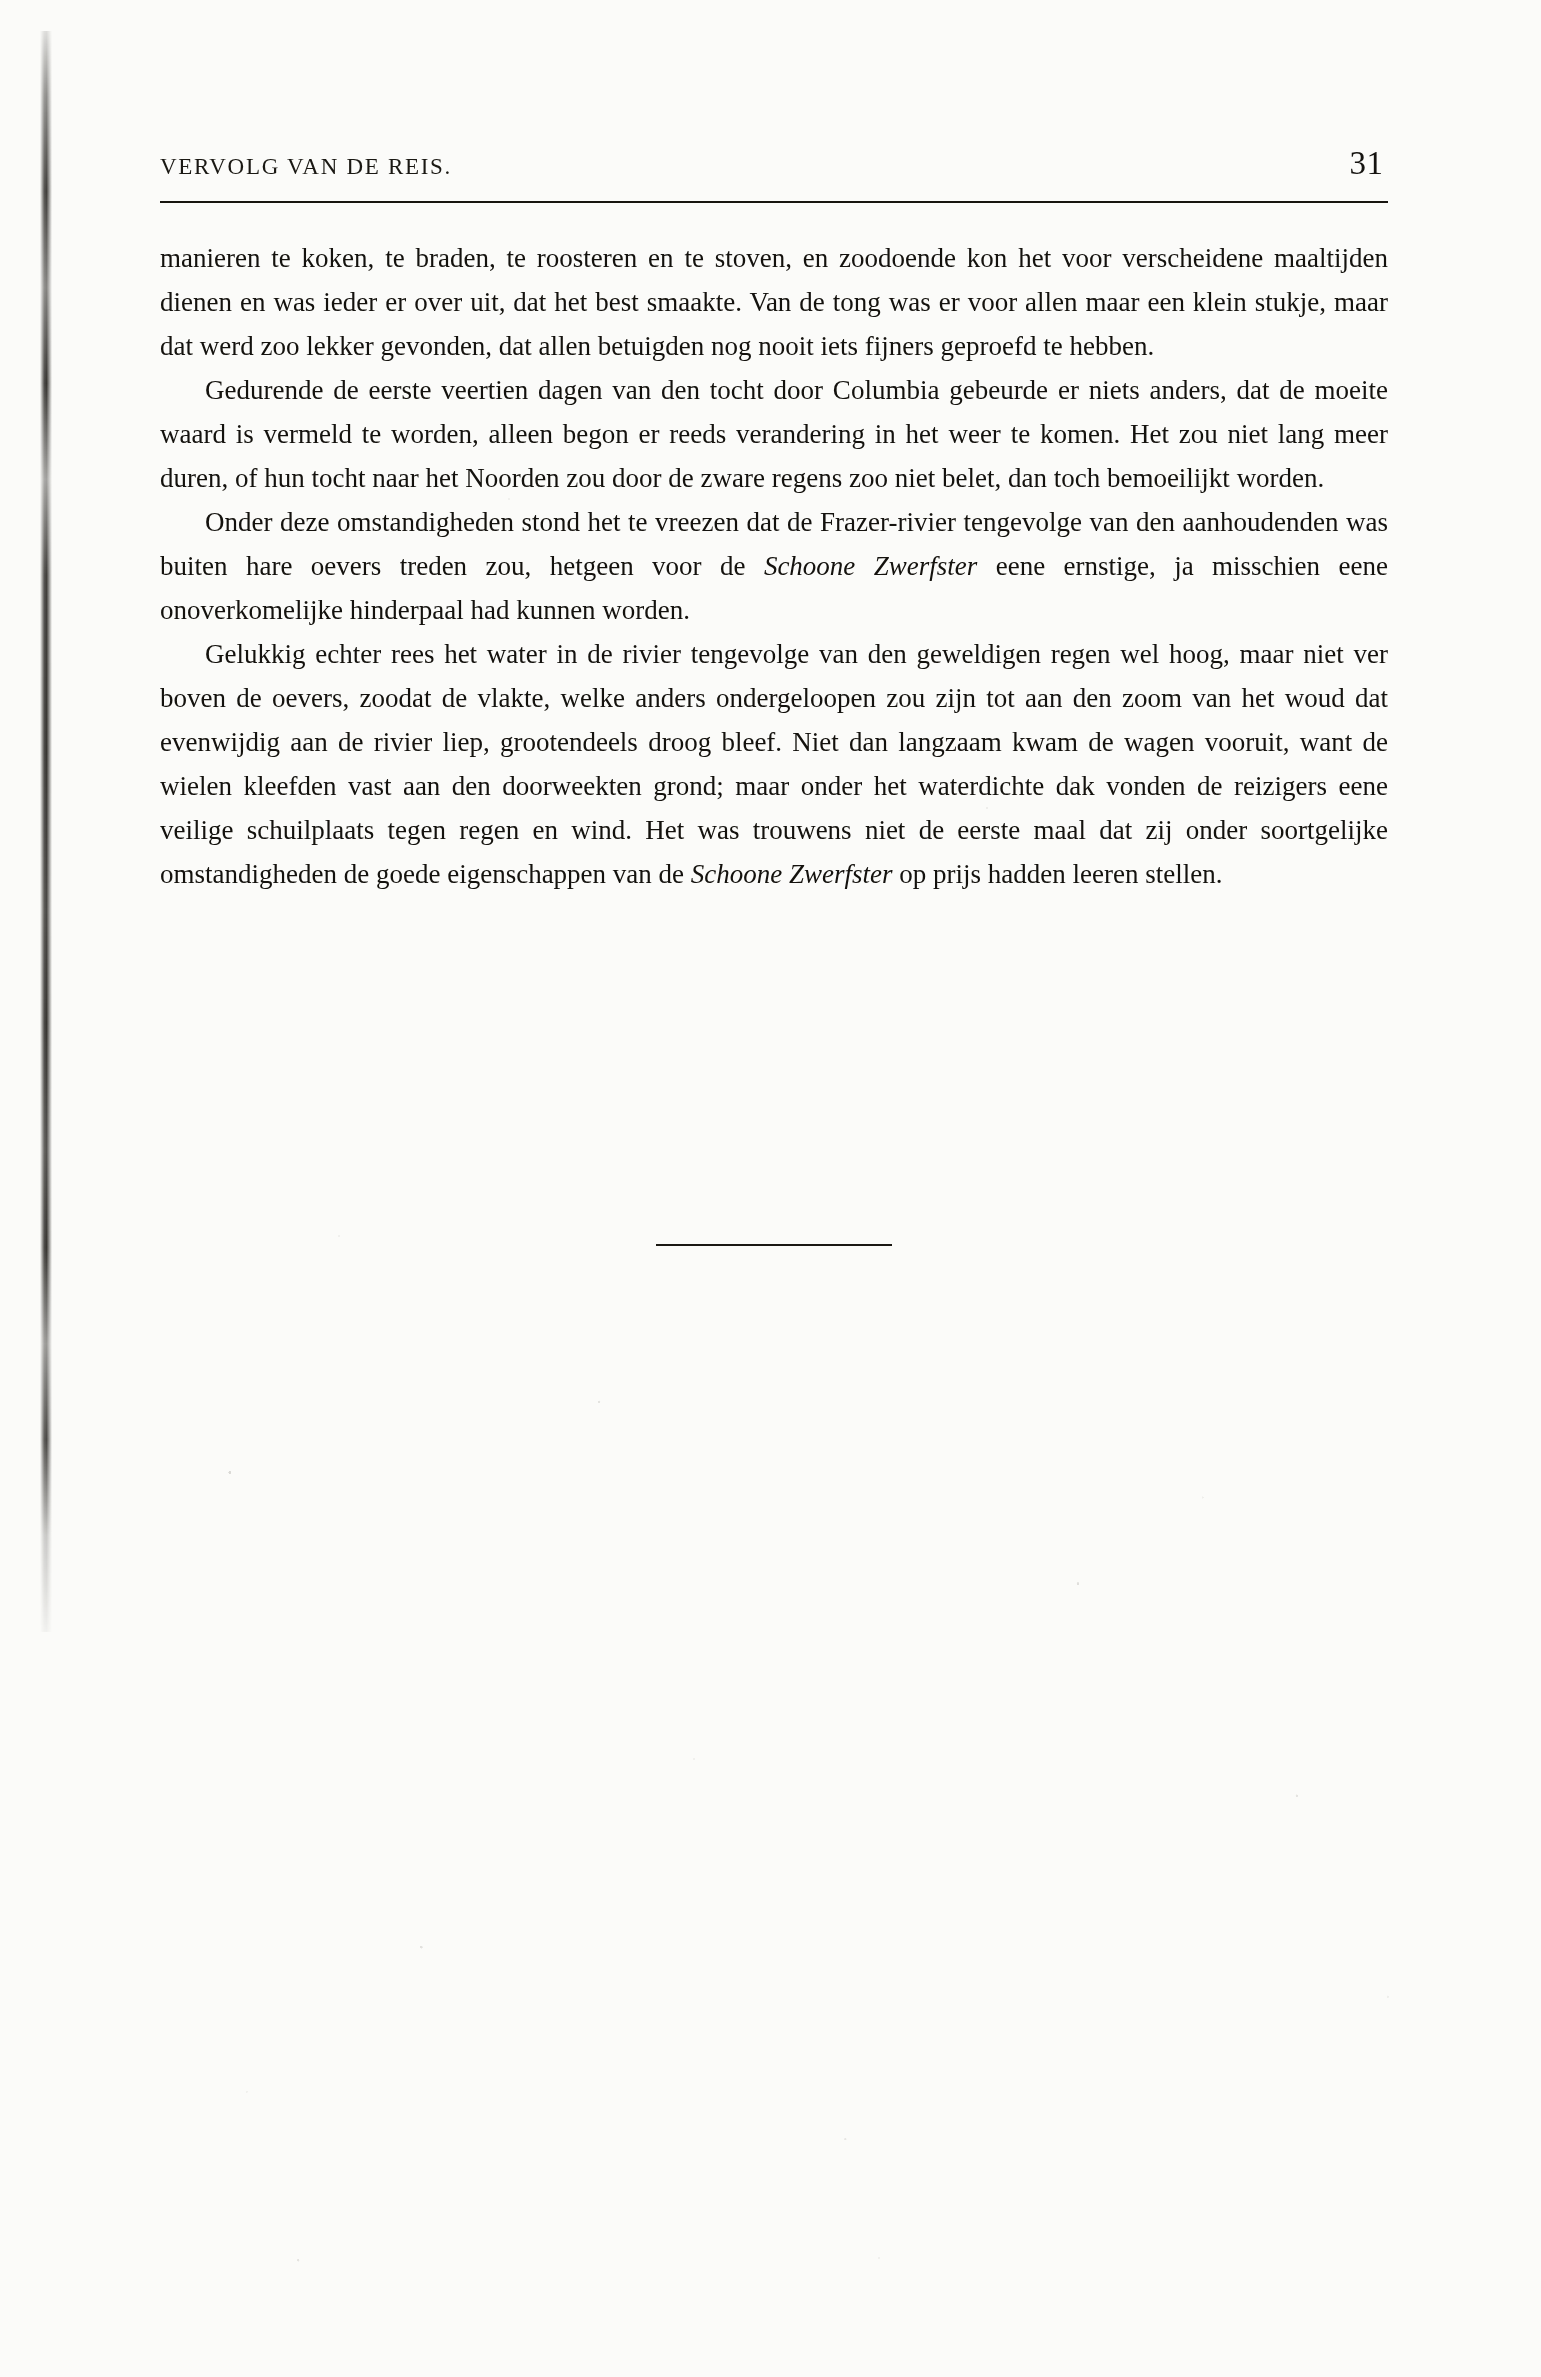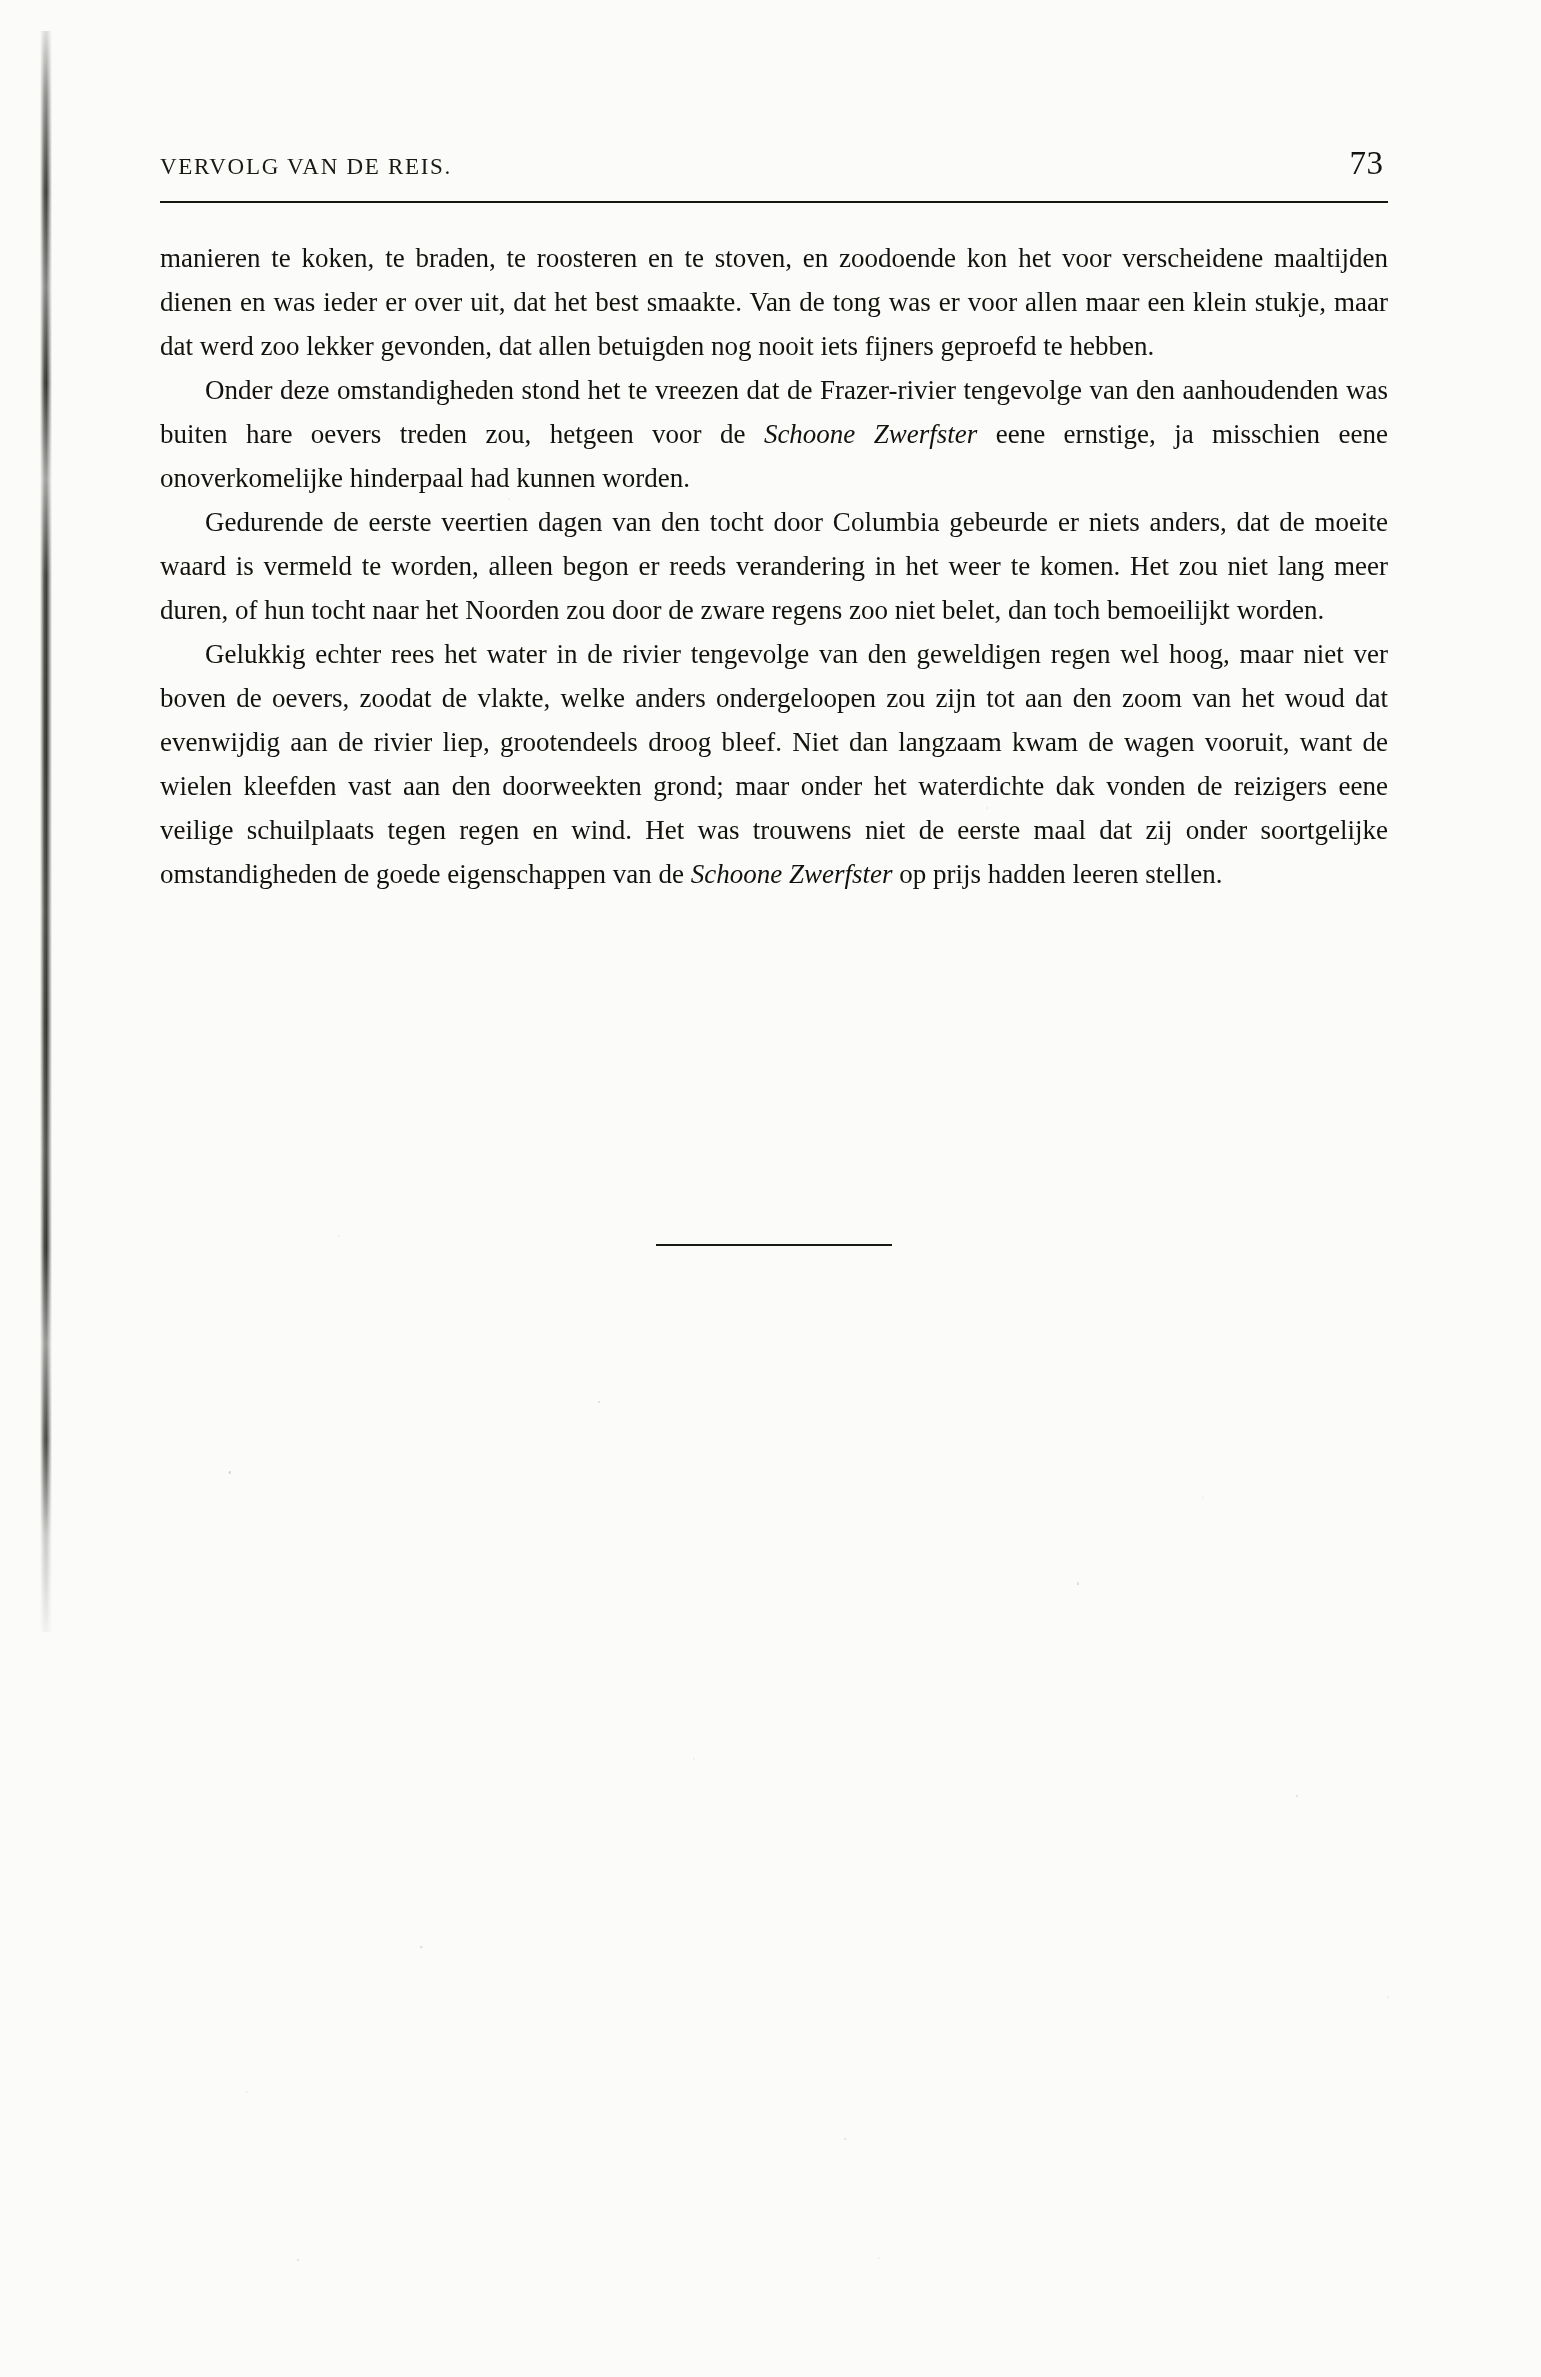--- a/index.html
+++ b/index.html
@@ -151,32 +151,32 @@
 <div class="page">
 
   <div class="speckle"></div>
   <div class="binding-edge"></div>
   <div class="lower-specks"></div>
 
   <div class="content">
 
     <div class="running-head">
       <div class="running-head-title">VERVOLG VAN DE REIS.</div>
-      <div class="page-number">73</div>
+      <div class="page-number">31</div>
     </div>
 
     <div class="head-rule"></div>
 
     <div class="body-text">
 
       <p class="first">manieren te koken, te braden, te roosteren en te stoven, en zoodoende kon het voor verscheidene maaltijden dienen en was ieder er over uit, dat het best smaakte. Van de tong was er voor allen maar een klein stukje, maar dat werd zoo lekker gevonden, dat allen betuigden nog nooit iets fijners geproefd te hebben.</p>
 
+      <p>Gedurende de eerste veertien dagen van den tocht door Columbia gebeurde er niets anders, dat de moeite waard is vermeld te worden, alleen begon er reeds verandering in het weer te komen. Het zou niet lang meer duren, of hun tocht naar het Noorden zou door de zware regens zoo niet belet, dan toch bemoeilijkt worden.</p>
+
       <p><span>Onder deze omstandigheden stond het te vreezen dat de Frazer-rivier tengevolge van den aanhoudenden was buiten hare oevers treden zou, hetgeen voor de </span><i>Schoone Zwerfster</i><span> eene ernstige, ja misschien eene onoverkomelijke hinderpaal had kunnen worden.</span></p>
-
-      <p>Gedurende de eerste veertien dagen van den tocht door Columbia gebeurde er niets anders, dat de moeite waard is vermeld te worden, alleen begon er reeds verandering in het weer te komen. Het zou niet lang meer duren, of hun tocht naar het Noorden zou door de zware regens zoo niet belet, dan toch bemoeilijkt worden.</p>
 
       <p><span>Gelukkig echter rees het water in de rivier tengevolge van den geweldigen regen wel hoog, maar niet ver boven de oevers, zoodat de vlakte, welke anders ondergeloopen zou zijn tot aan den zoom van het woud dat evenwijdig aan de rivier liep, grootendeels droog bleef. Niet dan langzaam kwam de wagen vooruit, want de wielen kleefden vast aan den doorweekten grond; maar onder het waterdichte dak vonden de reizigers eene veilige schuilplaats tegen regen en wind. Het was trouwens niet de eerste maal dat zij onder soortgelijke omstandigheden de goede eigenschappen van de </span><i>Schoone Zwerfster</i><span> op prijs hadden leeren stellen.</span></p>
 
     </div>
 
     <div class="tail-rule"></div>
 
   </div>
 </div>
 

